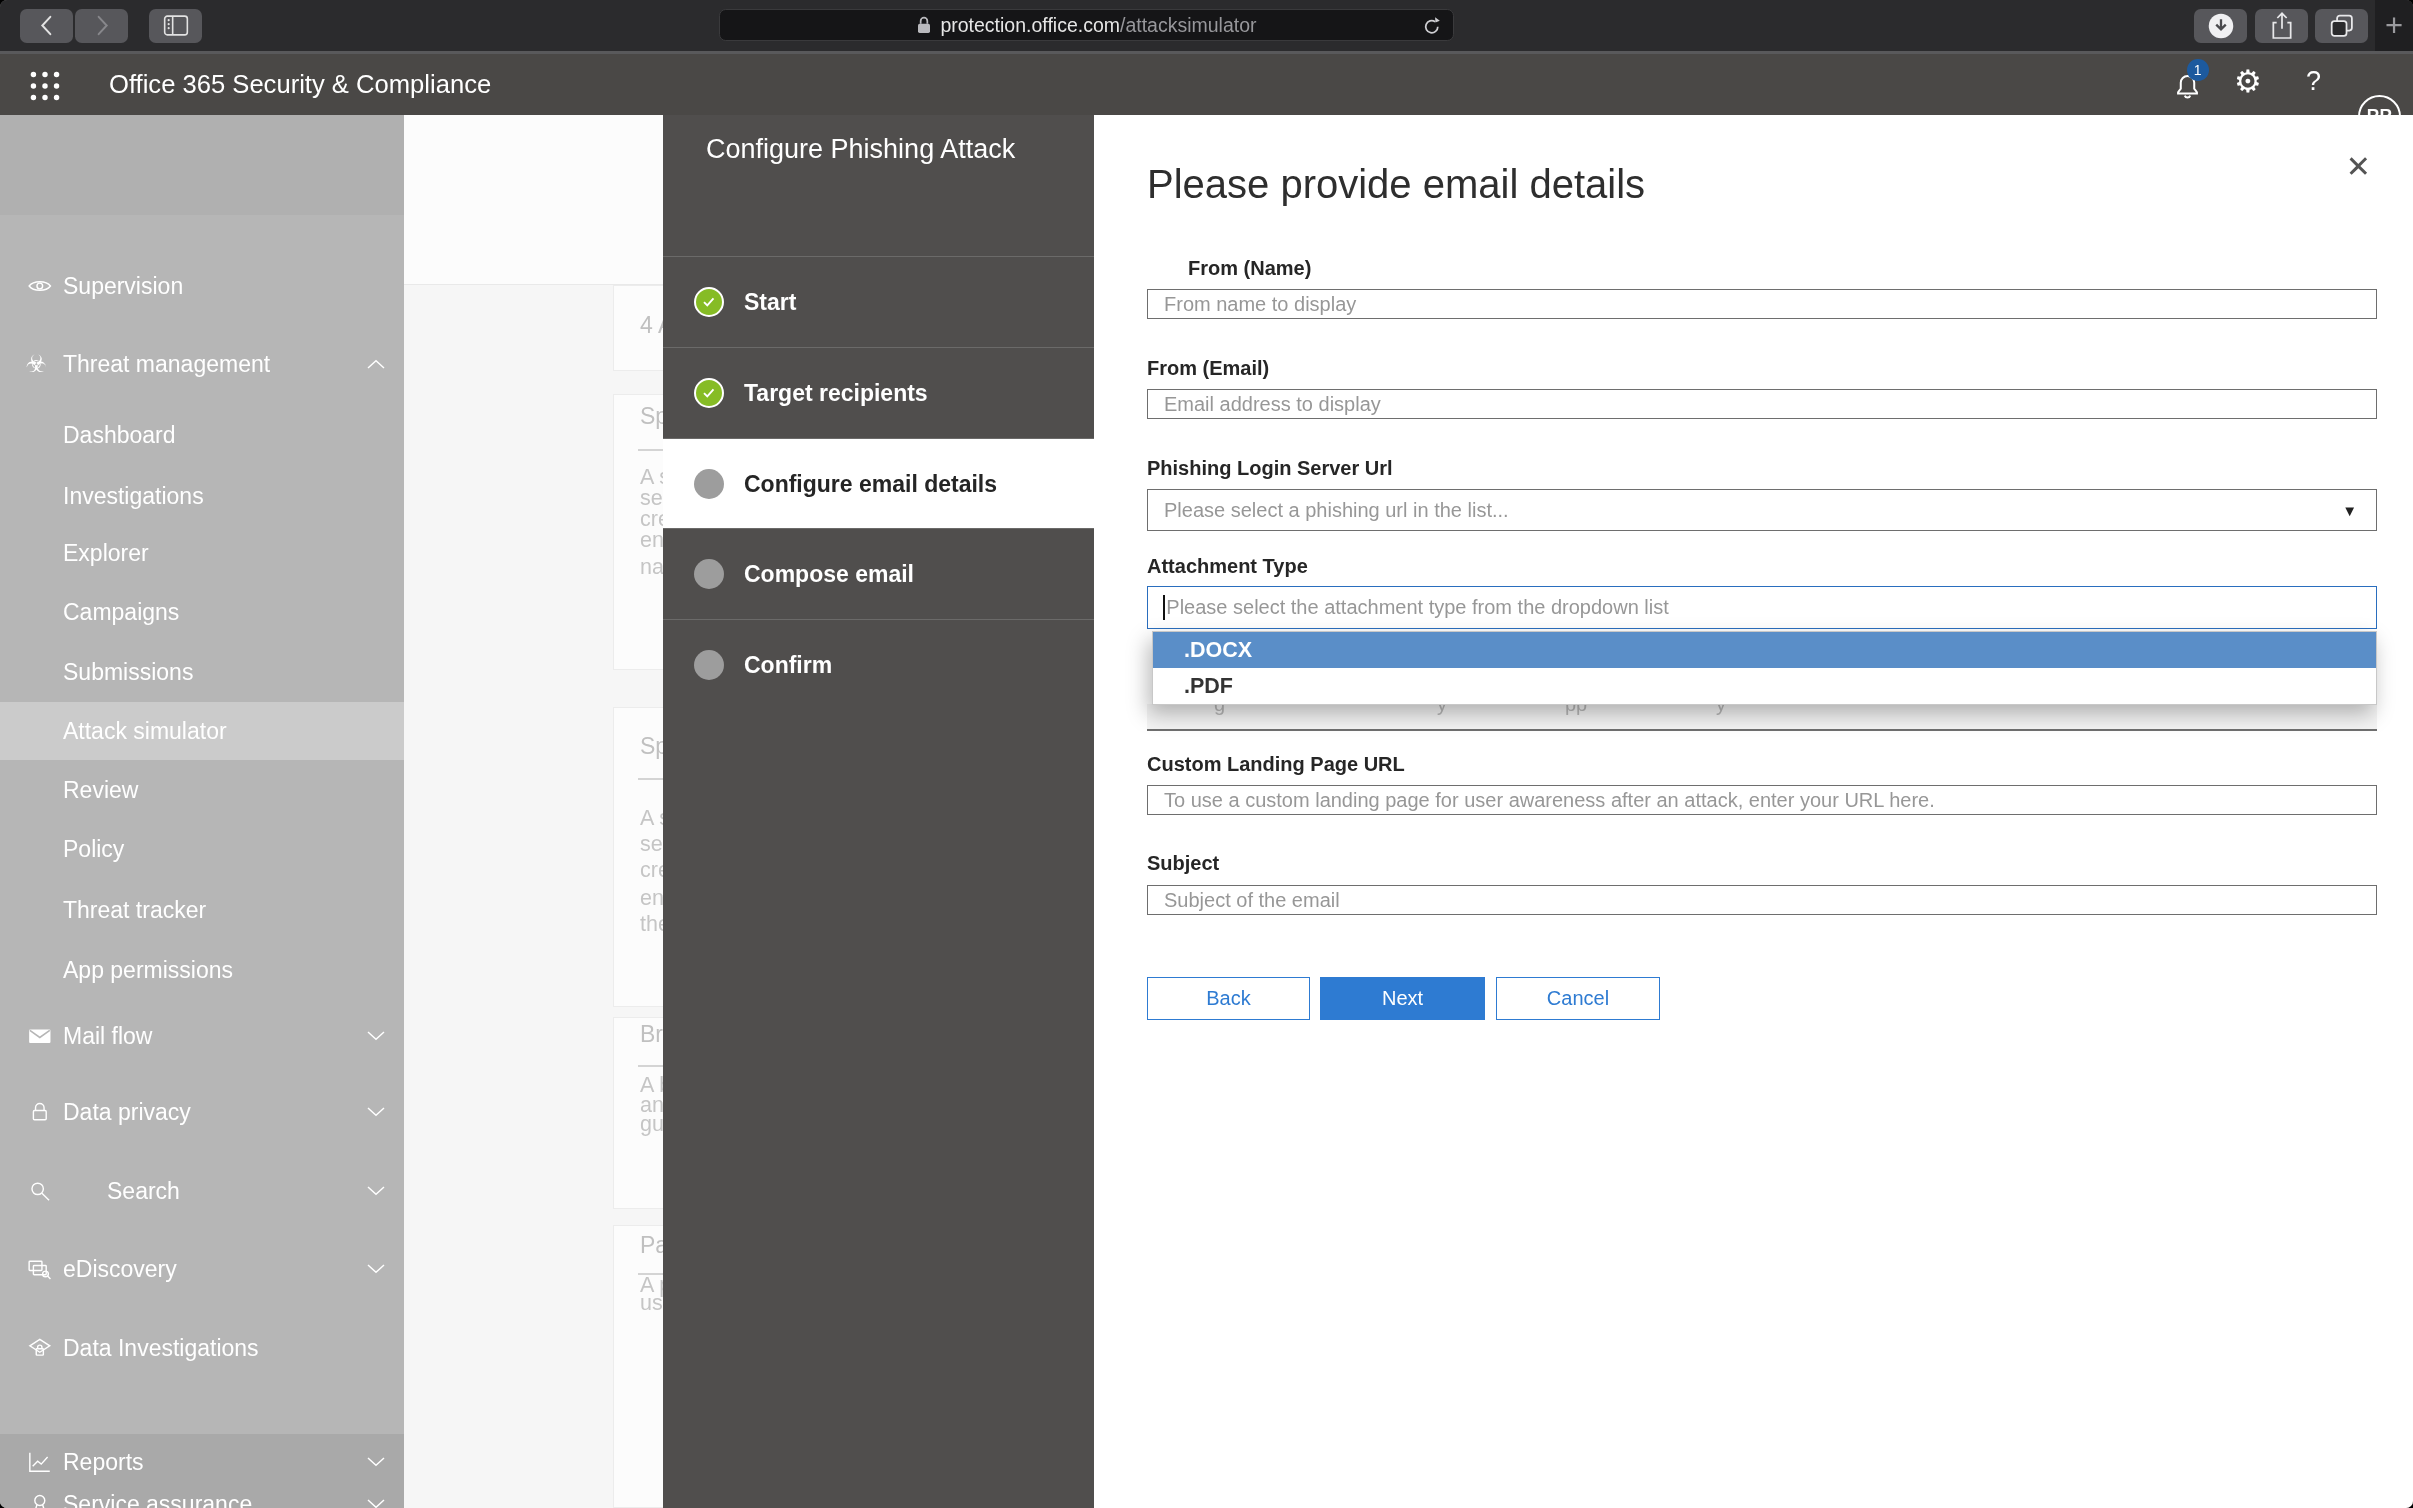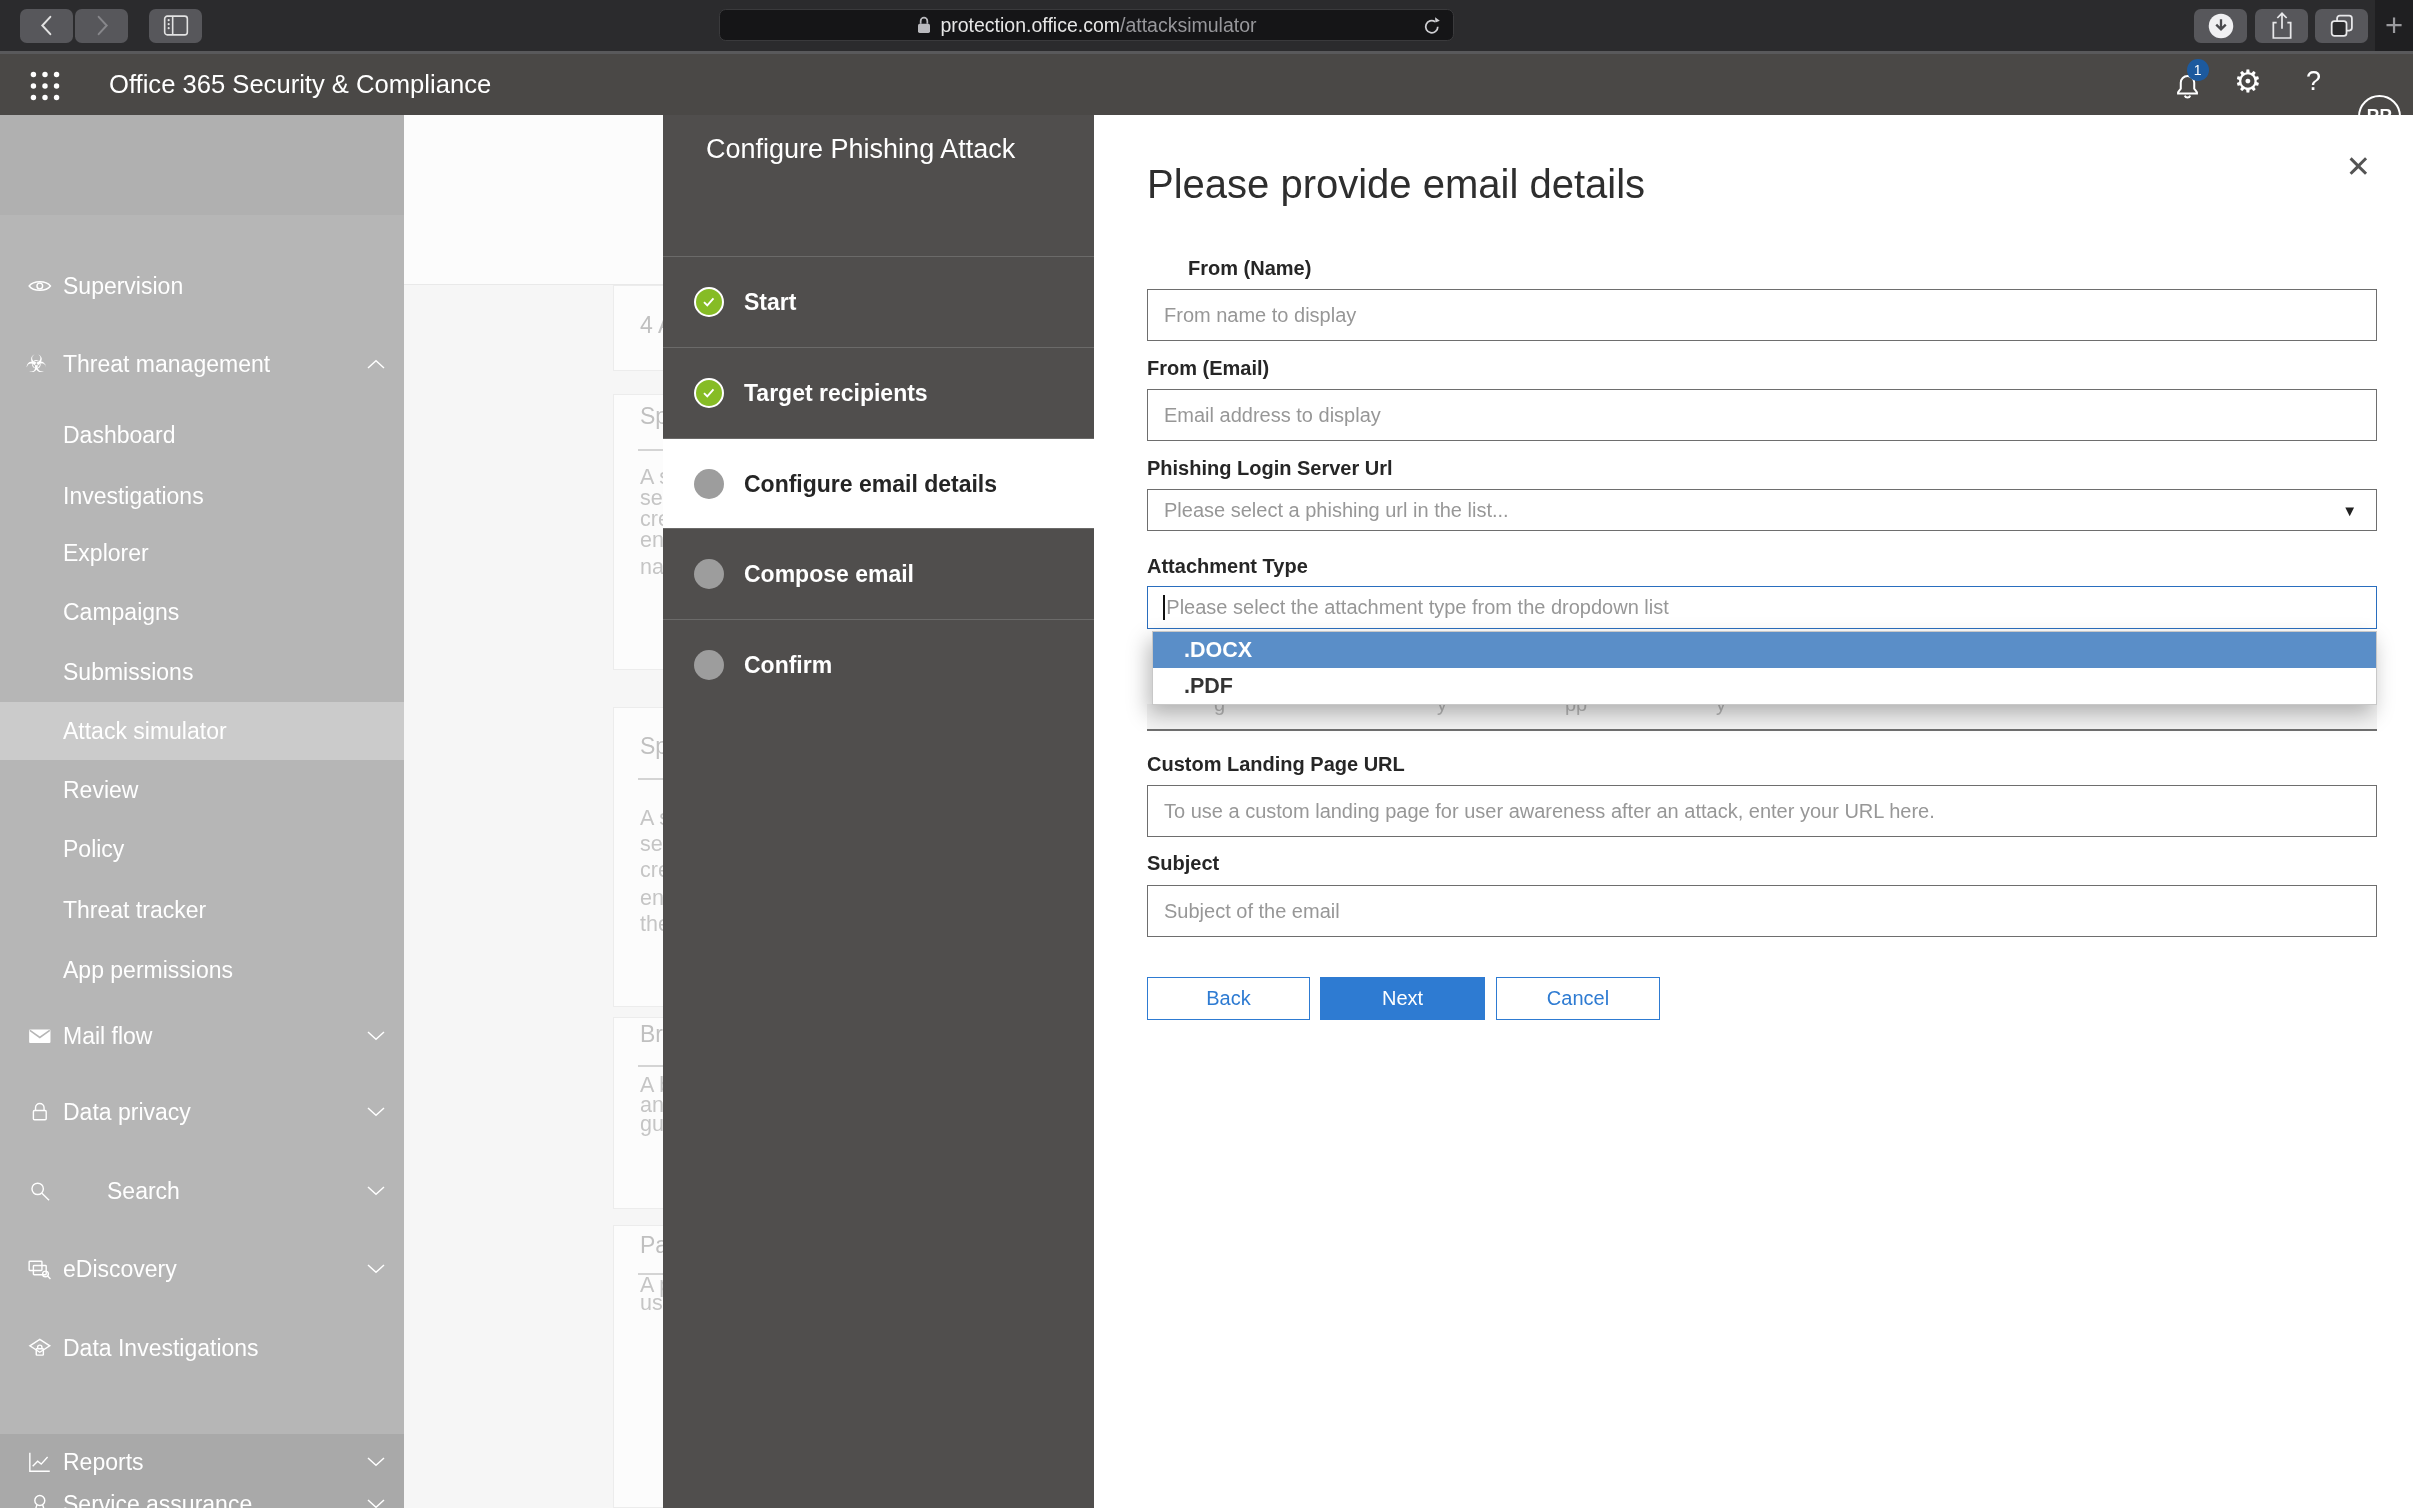--- a/index.html
+++ b/index.html
@@ -1,18 +1,18 @@
 <!DOCTYPE html>
 <html style="font-size:10.8px"><head>
 <meta charset="utf-8">
 <style>
   html,body{margin:0;padding:0;background:#000;}
   *{box-sizing:border-box;}
   .stage{position:relative;width:2413px;height:1508px;overflow:hidden;background:#737373;
-         font-family:"Liberation Sans",sans-serif;-webkit-font-smoothing:antialiased;}
+         font-family:"Liberation Sans",sans-serif;border-radius:7px;-webkit-font-smoothing:antialiased;}
 
   
   .browser-bar{position:absolute;left:0;top:0;width:2413px;height:51px;background:#2b2b2d;}
   .browser-hairline{position:absolute;left:0;top:51px;width:2413px;height:2.7px;background:#59595b;}
   .chrome-btn{position:absolute;top:8.8px;width:53px;height:34px;background:#57575b;border-radius:6.7px;
               display:flex;align-items:center;justify-content:center;}
   .newtab-zone{position:absolute;right:0;top:0;width:38px;height:51px;background:#1f1f21;
                display:flex;align-items:center;justify-content:center;color:#9a9a9e;font-size:31px;font-weight:300;}
   .url-field{position:absolute;left:719px;top:9.4px;width:735px;height:32px;background:#151517;border:0.7px solid #3a3a3c;
              border-radius:6.7px;display:flex;align-items:center;justify-content:center;color:#e6e6e6;font-size:19.5px;}
@@ -60,21 +60,21 @@
   .wiz-step.done .dot{background:#86bc25;border:2px solid #fff;display:flex;align-items:center;justify-content:center;}
   .wiz-step.current{background:#fff;}
   .wiz-step .lbl{margin-left:81px;color:#fff;font-size:23px;font-weight:700;}
   .wiz-step.current .lbl{color:#252525;}
 
   
   .dialog{position:absolute;left:1094px;top:115px;width:1319px;height:1393px;background:#fff;}
   .dlg-close{position:absolute;right:42px;top:34px;font-size:30px;font-weight:300;color:#545454;cursor:default;}
   .dlg-title{position:absolute;left:53px;top:47px;font-size:40px;font-weight:300;color:#2e2e2e;}
   .dlg-label{position:absolute;left:53px;font-size:20px;font-weight:700;color:#262626;white-space:nowrap;}
-  .dlg-input{position:absolute;left:53px;width:1230px;height:52px;background:#fff;border:1.3px solid #6e6e6e;
+  .dlg-input{position:absolute;left:53px;width:1230px;height:30px;background:#fff;border:1.3px solid #6e6e6e;
              font-size:20px;color:#333;padding:0 16px;font-family:inherit;outline:none;}
   .dlg-input::placeholder{color:#979797;opacity:1;}
   .dlg-select{position:absolute;left:53px;width:1230px;height:42px;background:#fff;border:1.3px solid #6e6e6e;
               display:flex;align-items:center;padding:0 16px;font-size:20px;color:#979797;}
   .dlg-select .caret{position:absolute;right:19px;color:#222;font-size:15px;}
   .attach-input{position:absolute;left:53px;top:471px;width:1230px;height:43px;background:#fff;border:1.3px solid #2a6ebe;
                 display:flex;align-items:center;padding:0 15px;font-size:20px;color:#979797;z-index:4;}
   .attach-caret{display:inline-block;width:2px;height:25.6px;background:#111;margin-right:1.3px;}
   .dropdown{position:absolute;left:58px;top:516px;width:1225px;background:#fff;border:0.7px solid #c8c8c8;
             box-shadow:-4px 9.4px 20px rgba(0,0,0,.28);z-index:5;}

